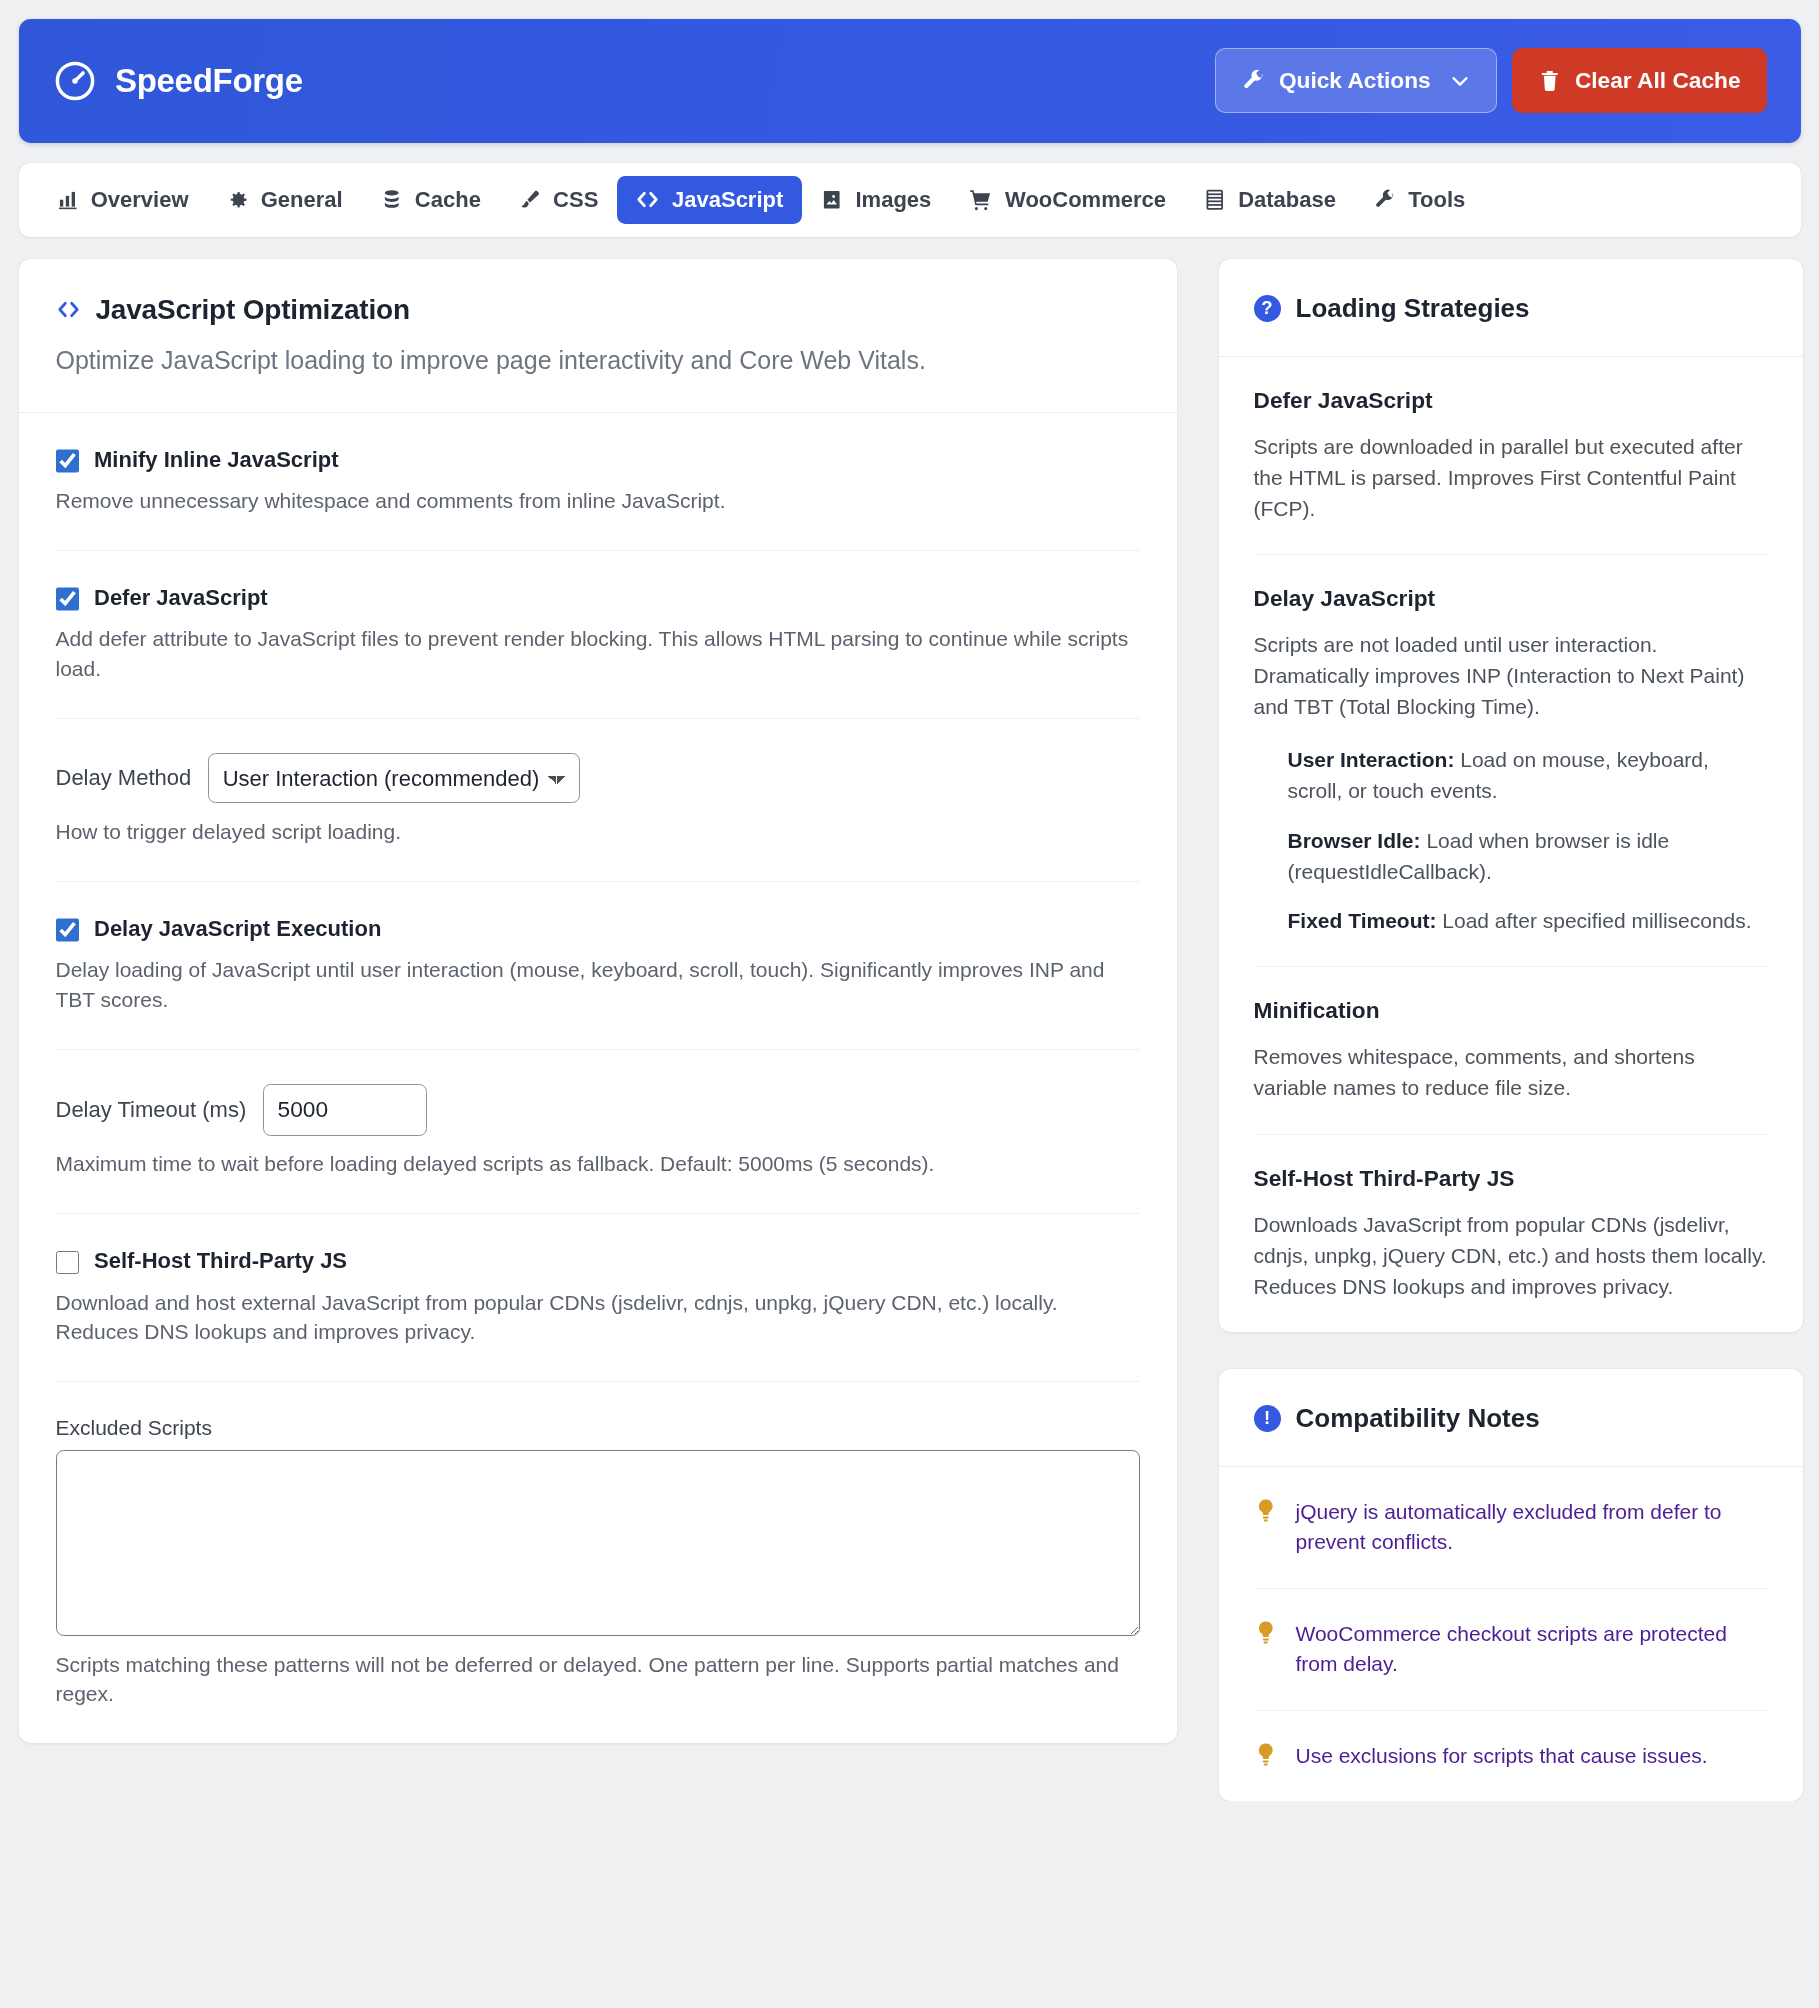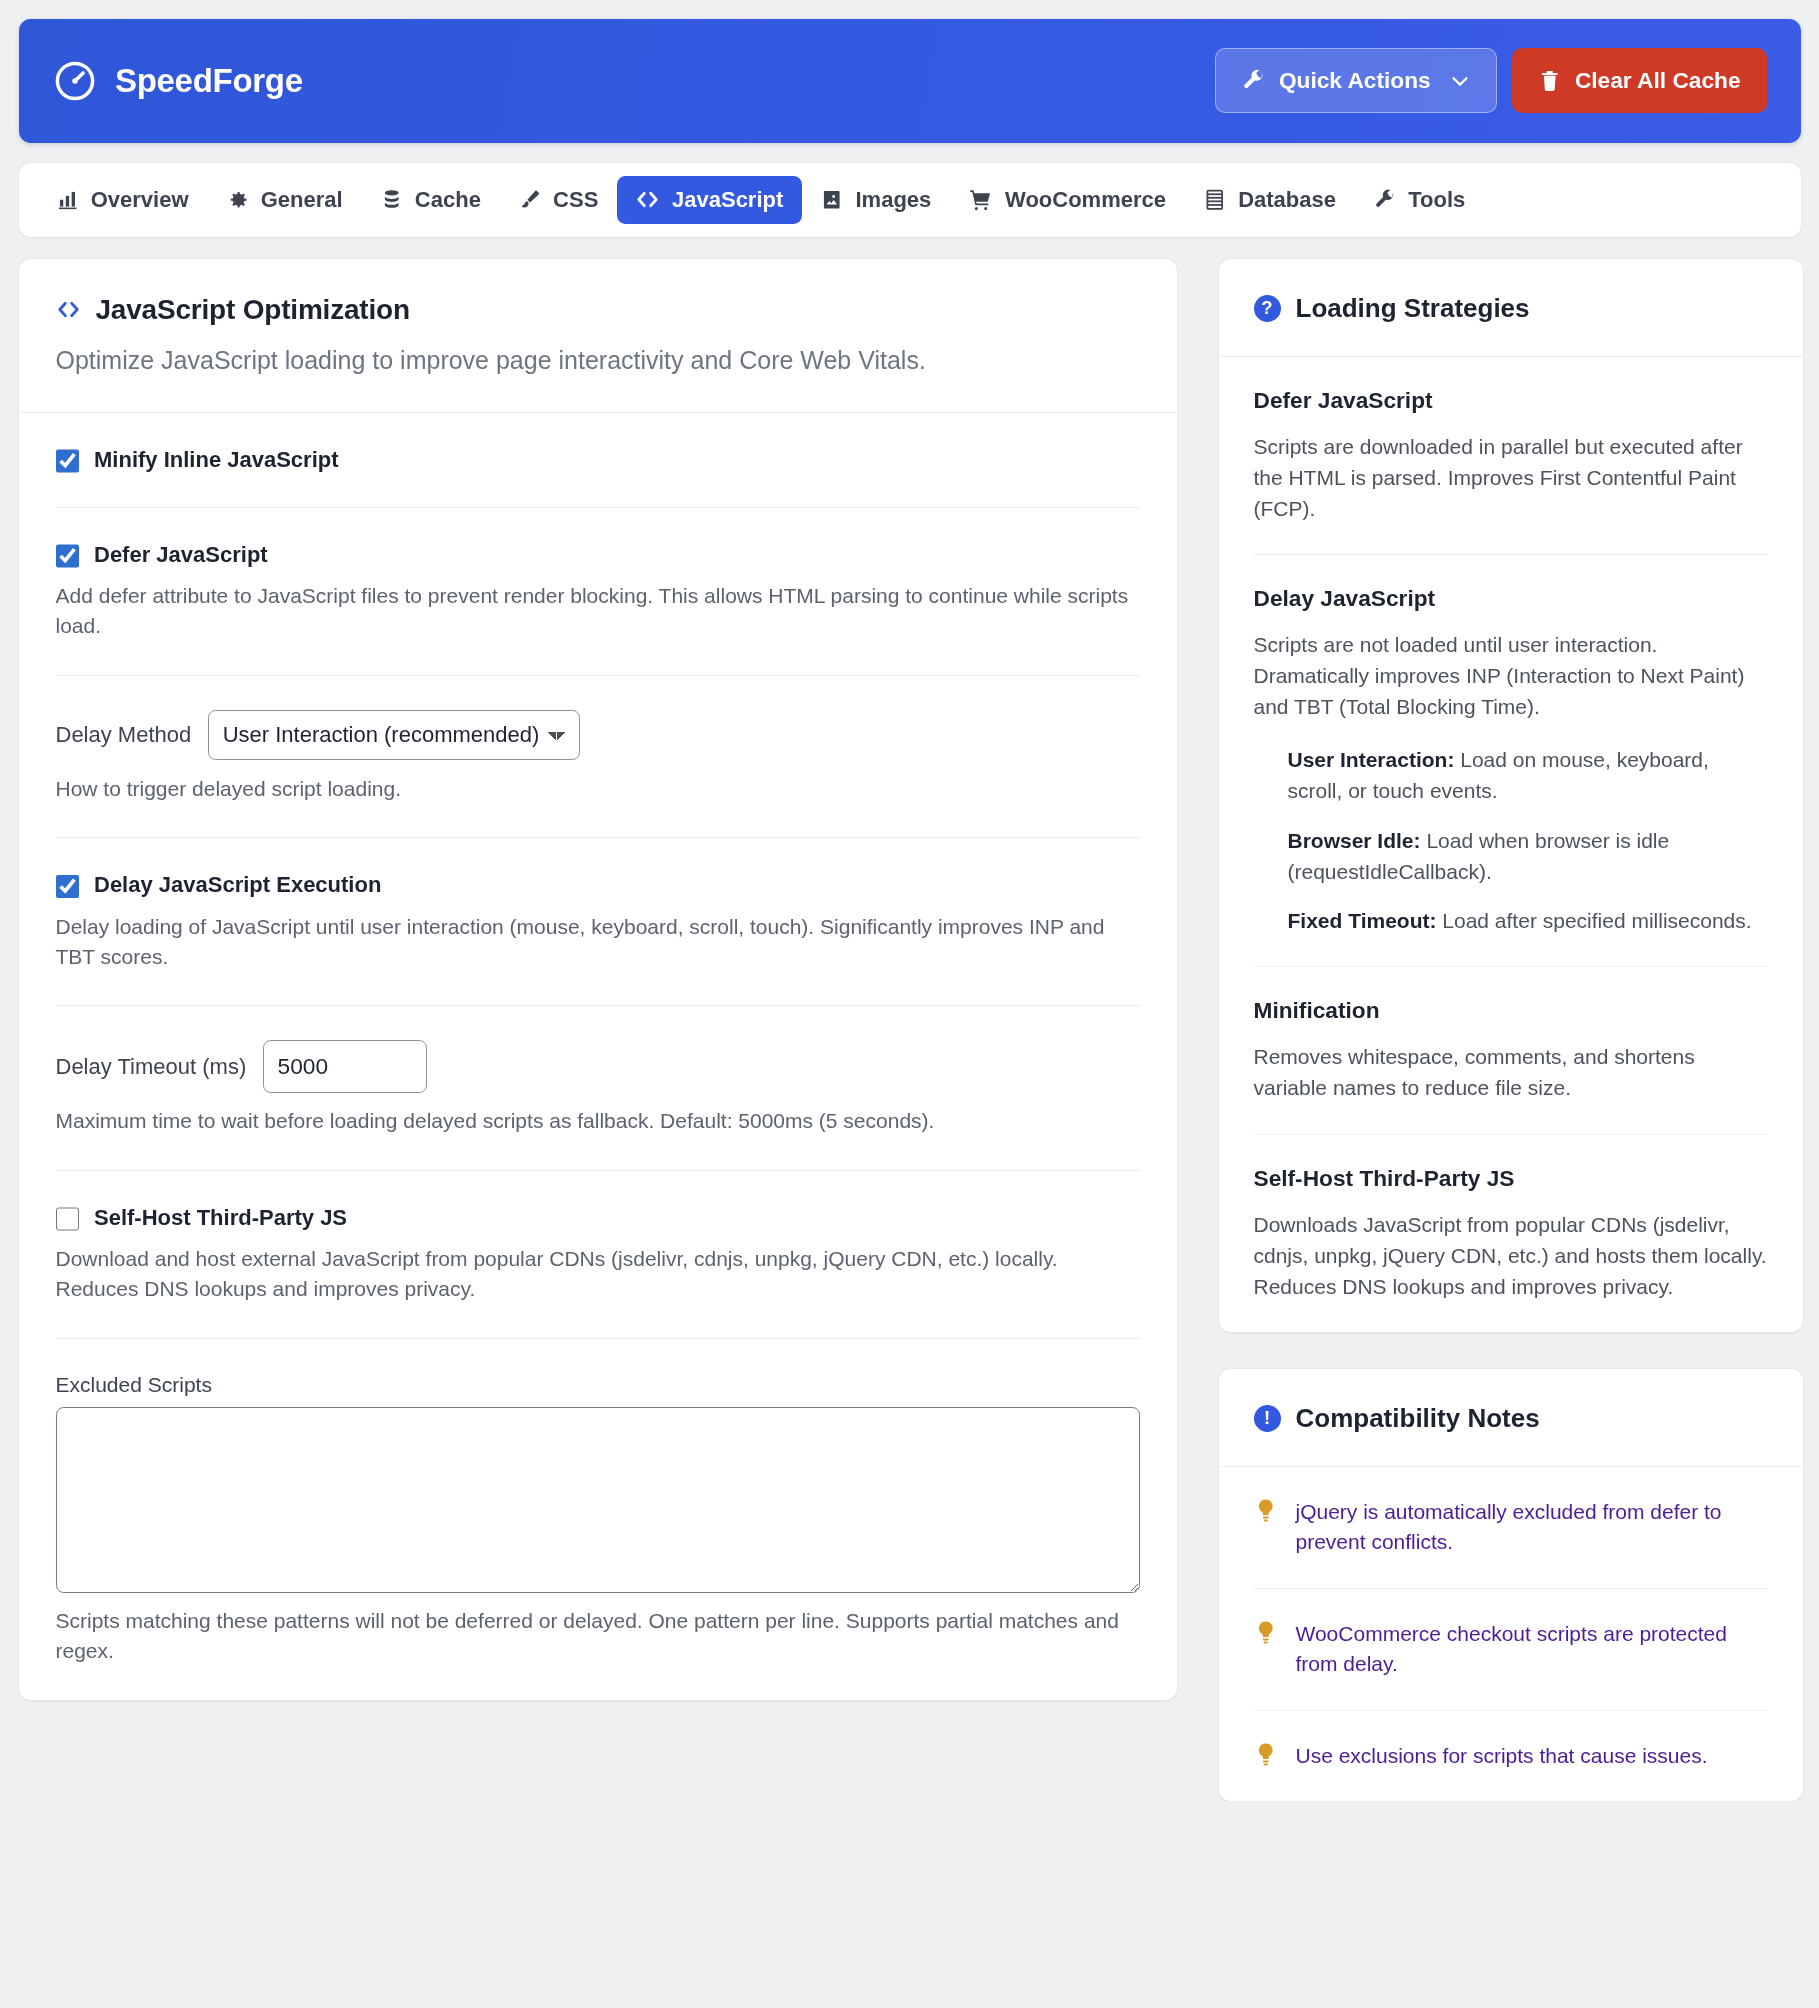--- a/index.html
+++ b/index.html
@@ -313,20 +313,21 @@
           <p>Optimize JavaScript loading to improve page interactivity and Core Web Vitals.</p>
         </div>
 
         <div class="card-body">
 
           <div class="field">
             <div class="cb-row">
               <input class="cb" type="checkbox" checked="" style="">
               <span class="cb-label">Minify Inline JavaScript</span>
             </div>
+            <p class="help">Remove unnecessary whitespace and comments from inline JavaScript.</p>
           </div>
 
           <div class="field">
             <div class="cb-row">
               <input class="cb" type="checkbox" checked="" style="">
               <span class="cb-label">Defer JavaScript</span>
             </div>
             <p class="help">Add defer attribute to JavaScript files to prevent render blocking. This allows HTML parsing to continue while scripts load.</p>
           </div>
 

